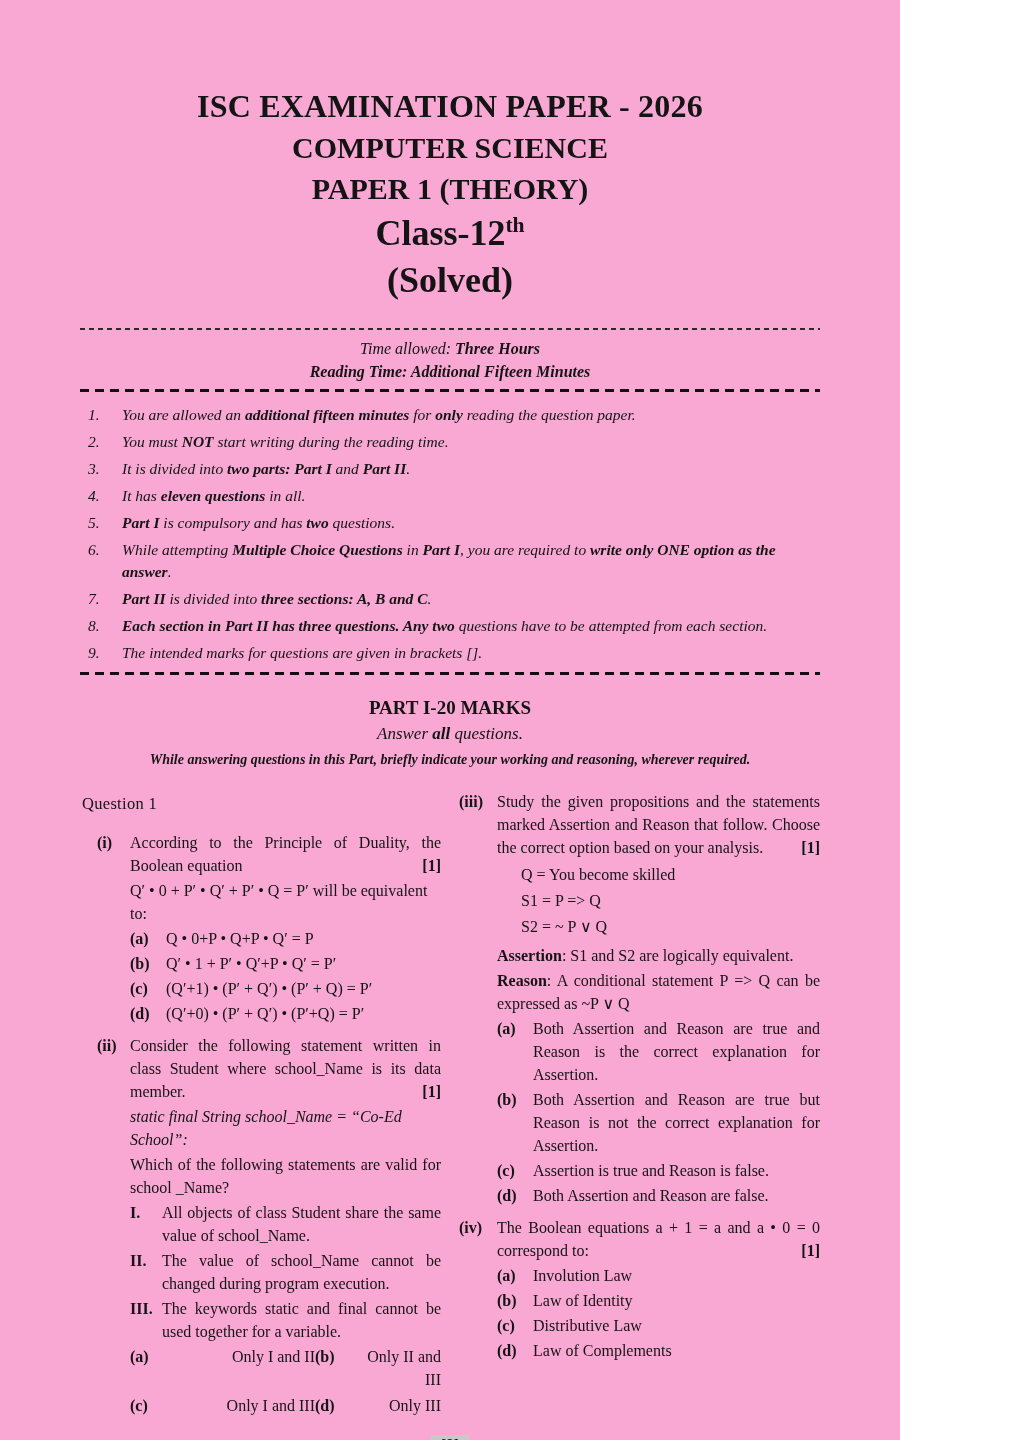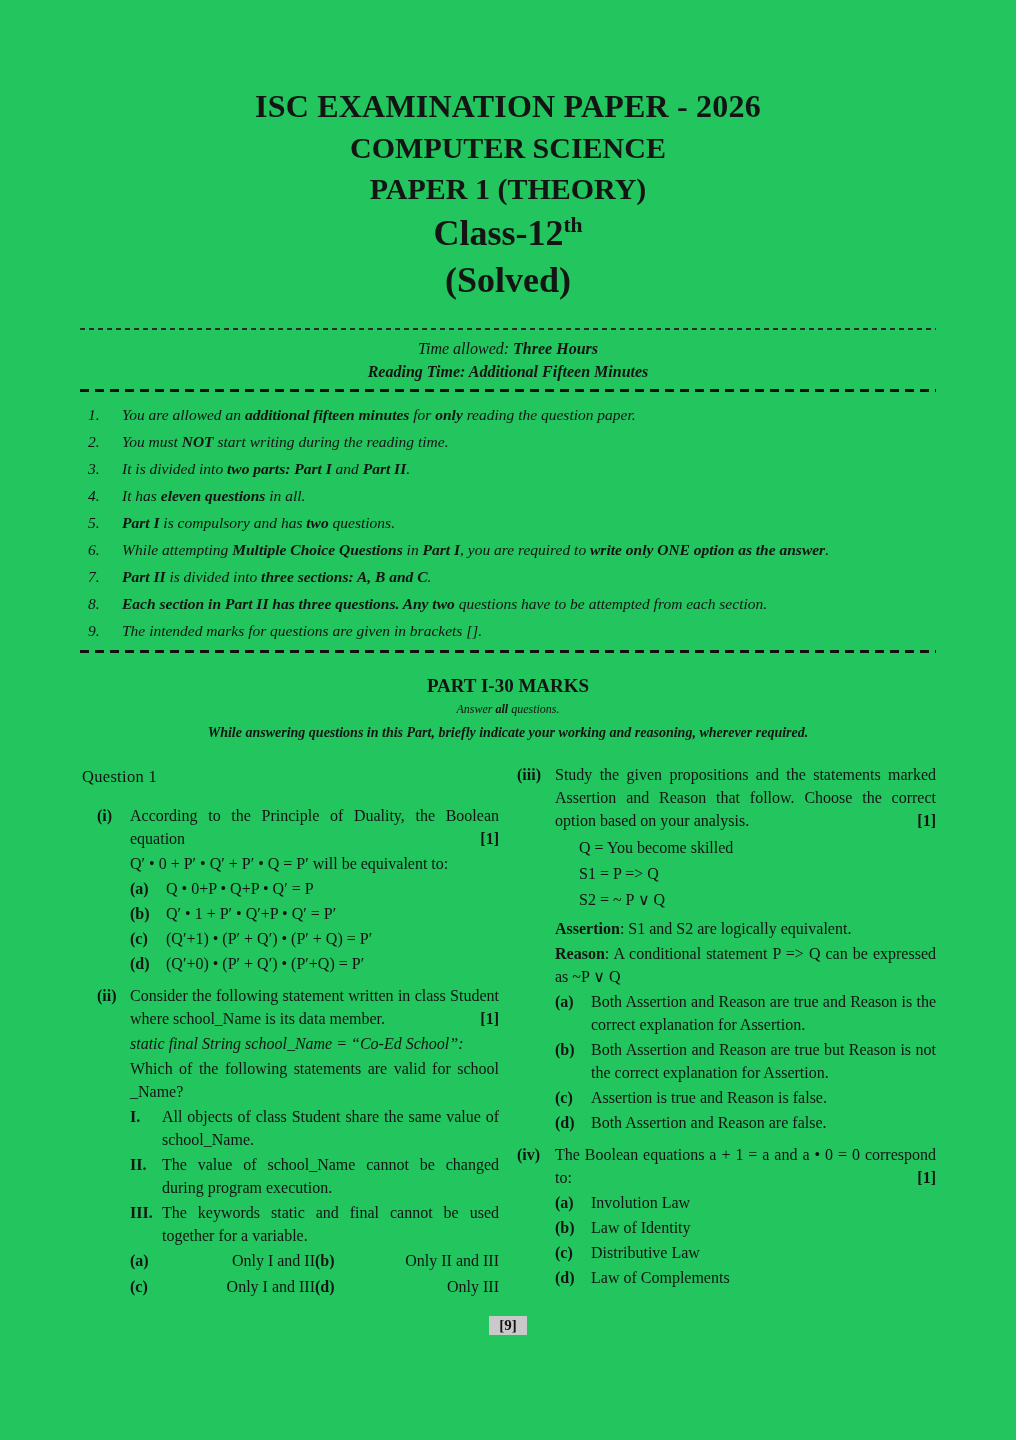--- a/index.html
+++ b/index.html
@@ -2,21 +2,21 @@
 <html><head>
 <meta charset="utf-8">
 <style>
   * { margin:0; padding:0; box-sizing:border-box; }
   html,body { background:#ffffff; }
   body {
     width:1024px; height:1440px;
     font-family:"Liberation Serif","DejaVu Serif",serif;
     color:#141414;
   }
-  .page { position:relative; width:1016px; height:1440px; padding:0 80px; overflow:hidden; background:#22c55e; }
+  .page { position:relative; width:900px; height:1440px; padding:0 80px; overflow:hidden; background:#f9a8d4; }
 
   
   .title-block { text-align:center; margin-top:90px; font-weight:700; line-height:1.0; }
   .t1 { font-size:32px; margin-bottom:11px; letter-spacing:.2px; }
   .t2 { font-size:30px; margin-bottom:11px; }
   .t3 { font-size:36px; margin-bottom:11px; }
   sup { font-size:60%; vertical-align:super; }
 
   
   .rule { height:2px; background:repeating-linear-gradient(90deg,#2a2a2a 0 5px,transparent 5px 9px); }
@@ -29,21 +29,21 @@
   .meta { text-align:center; font-style:italic; font-size:16px; margin-top:7px; }
   .meta div { line-height:23px; }
 
   
   .instructions { margin:12px 0 8px 0; font-style:italic; font-size:15.5px; }
   .inst { display:grid; grid-template-columns:34px 1fr; padding-left:8px; margin-bottom:5px; line-height:22px; }
 
   
   .part-head { text-align:center; margin-top:22px; }
   .ph-title { font-weight:700; font-size:19px; margin-bottom:5px; }
-  .ph-sub1 { font-style:italic; font-size:12px; margin-bottom:3px; }
+  .ph-sub1 { font-style:italic; font-size:17px; margin-bottom:3px; }
   .ph-sub2 { font-style:italic; font-weight:700; font-size:14px; max-width:640px; margin:1px auto; line-height:25px; }
 
   
   .columns { display:flex; gap:18px; margin-top:18px; }
   .col { flex:1; min-width:0; font-size:16px; line-height:23px; }
   .q-heading { font-weight:400; font-size:16.5px; margin:2px 0 16px 2px; letter-spacing:.3px; }
 
   .q-item { display:grid; margin-bottom:7px; }
   .col-left  .q-item { padding-left:17px; grid-template-columns:33px 1fr; }
   .col-right .q-item { grid-template-columns:38px 1fr; }
@@ -125,21 +125,21 @@
       </div>
       <div class="inst">
         <span class="inst-num">9.</span>
         <span class="inst-text">The intended marks for questions are given in brackets [].</span>
       </div>
     </div>
 
   <div class="rule heavy r3"></div>
 
   <section class="part-head">
-    <div class="ph-title">PART I-30 MARKS</div>
+    <div class="ph-title">PART I-20 MARKS</div>
     <div class="ph-sub1">Answer <b>all</b> questions.</div>
     <div class="ph-sub2">While answering questions in this Part, briefly indicate your working and reasoning, wherever required.</div>
   </section>
 
   <section class="columns">
     <div class="col col-left">
       <div class="q-heading">Question 1</div>
       <div>
           <div class="q-item">
             <div class="q-label">(i)</div>

